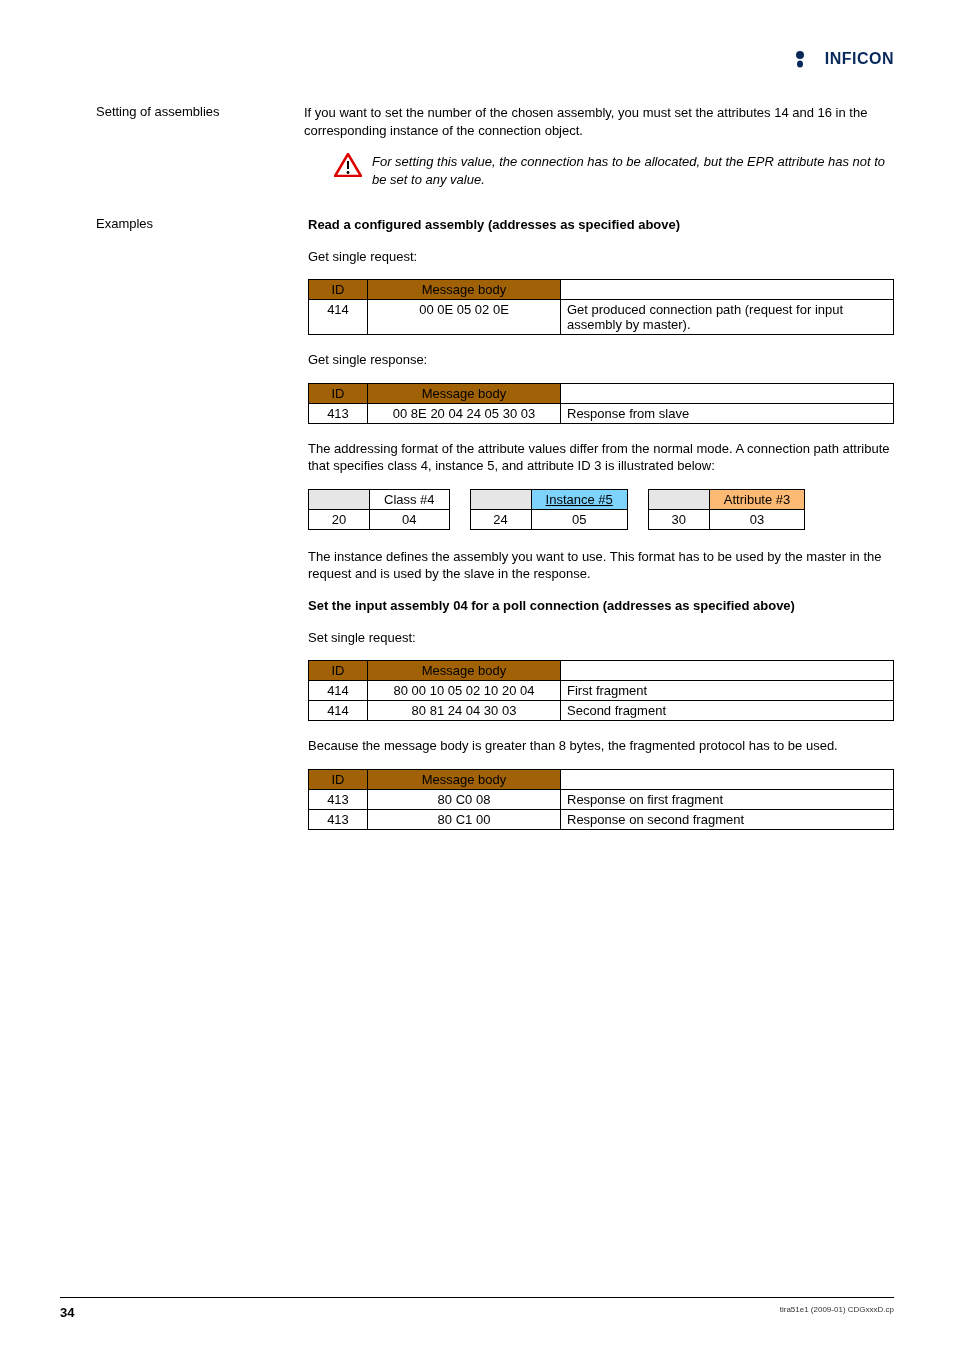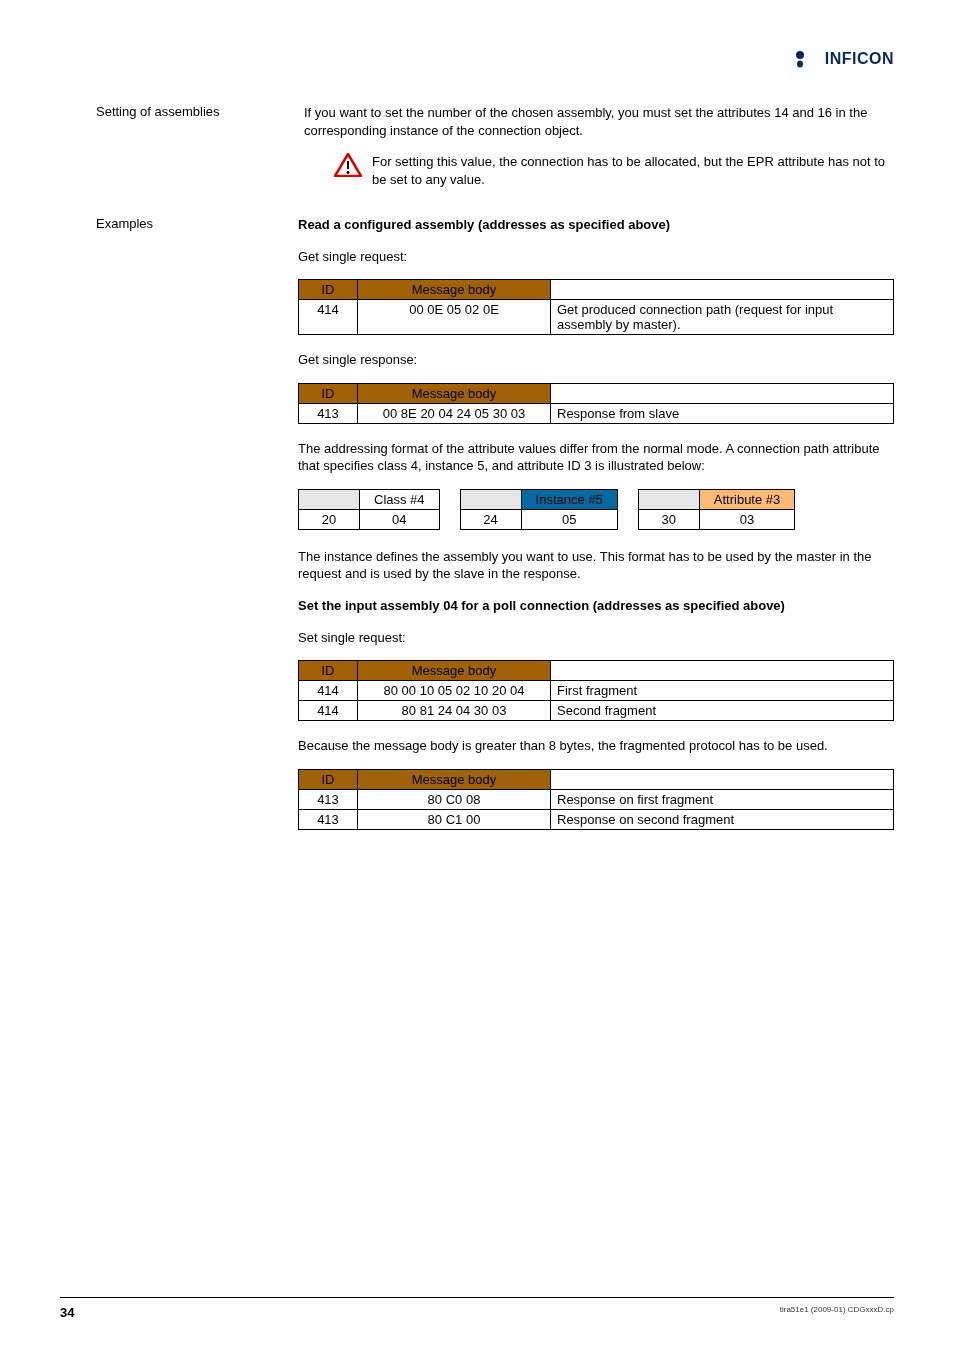--- a/index.html
+++ b/index.html
@@ -41,20 +41,21 @@
     margin: 0;
   }
   .rightcol {
     flex: 1;
   }
   .rightcol p { margin: 0 0 14px 0; line-height: 1.35; }
   .note {
     display: flex;
     gap: 10px;
     margin: 6px 0 28px 30px;
+    font-style: italic;
   }
   .note svg { flex: 0 0 28px; }
   .note-text { line-height:1.35; }
   .bold { font-weight: bold; }
   table {
     border-collapse: collapse;
     width: 100%;
     margin-bottom: 16px;
     font-size: 13px;
   }
@@ -86,21 +87,21 @@
     align-items: flex-start;
   }
   .page-num { font-size: 13px; font-weight: bold; }
   .footer-right { font-size: 8px; color:#333; }
   .footer-line {
     position:absolute;
     bottom:52px;
     left:60px; right:60px;
     border-top:1px solid #000;
   }
-  .examples-row { display:flex; gap:12px;justify-content:space-between; }
+  .examples-row { display:flex; gap:22px;justify-content:space-between; }
 </style>
 </head>
 <body>
 
 <div class="page">
   <div class="logo">
     <svg viewBox="0 0 14 18" width="14" height="18">
       <circle cx="7" cy="5" r="4" fill="#0a2a5c"></circle>
       <ellipse cx="7" cy="14" rx="3" ry="3.5" fill="#0a2a5c"></ellipse>
     </svg>
@@ -175,21 +176,21 @@
           <tr>
                 <td class="lead">20</td>
                 <td>04</td>
               </tr>
         </tbody>
           </table>
         <table>
           <tbody>
               <tr>
                 <td class="lead" style="background:#e6e6e6;"></td>
-                <th style="background:#0369a1;text-align:left;">Instance #5</th>
+                <th style="background:#7dd3fc;text-align:left;text-decoration:underline;">Instance #5</th>
               </tr>
           <tr>
                 <td class="lead">24</td>
                 <td>05</td>
               </tr>
         </tbody>
           </table>
         <table>
           <tbody>
               <tr>

